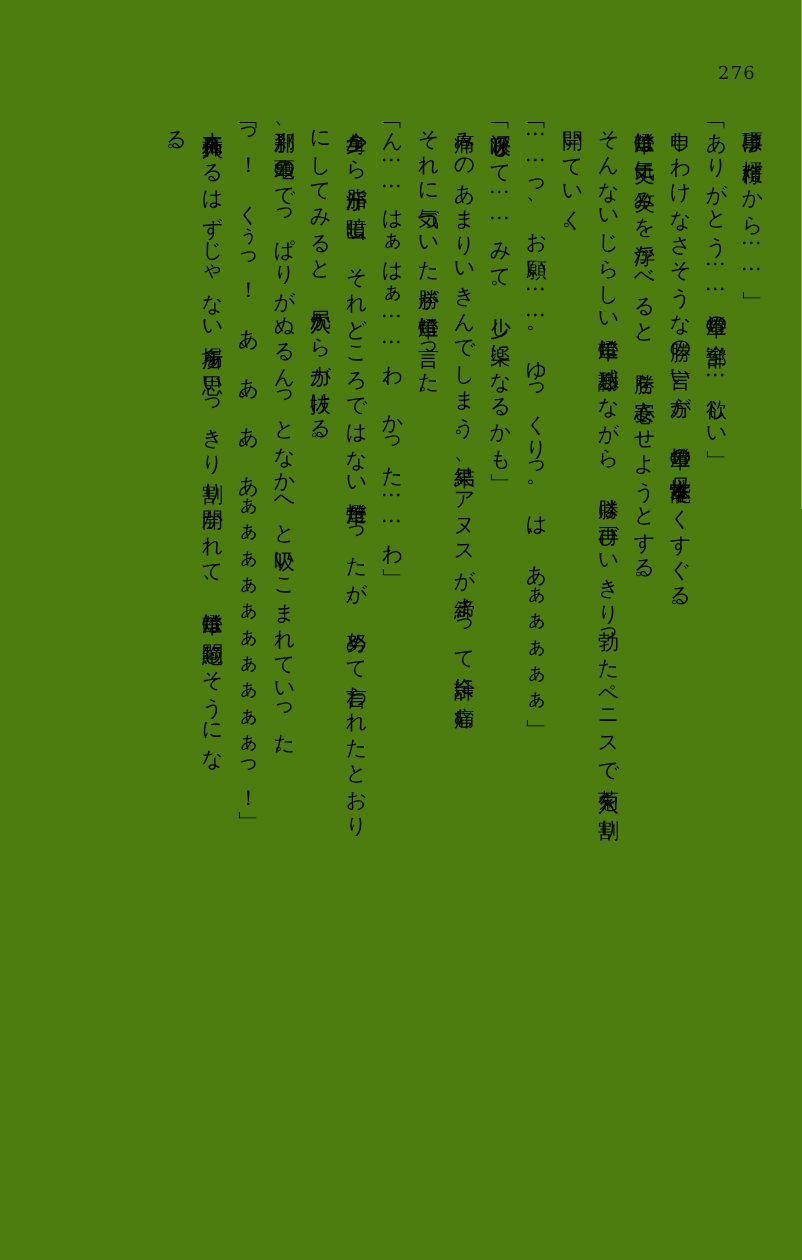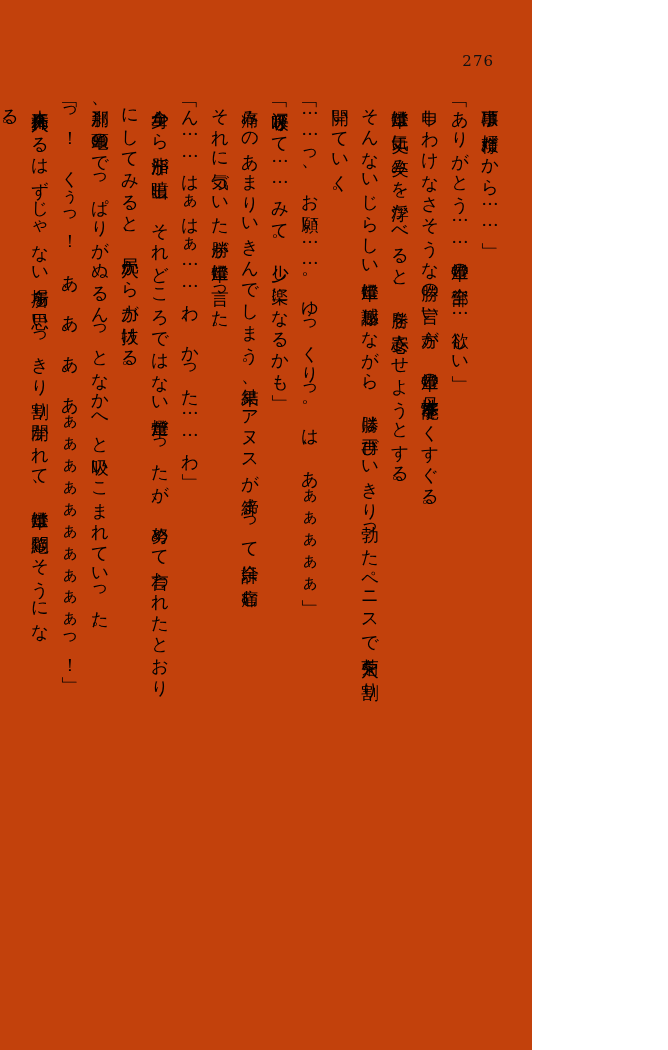--- a/index.html
+++ b/index.html
@@ -9,23 +9,23 @@
   }
   body {
     width: 668px;
     height: 1050px;
     overflow: hidden;
     font-family: "DejaVu Serif", "Liberation Serif", serif;
     color: #000000;
   }
   .page {
     position: relative;
-    width: 532px;
+    width: 668px;
     height: 1050px;
-    background: #c2410c;
+    background: #4d7c0f;
   }
   .page-number {
     position: absolute;
     top: 52px;
     right: 38px;
     font-size: 15px;
     letter-spacing: 1px;
     font-family: "DejaVu Serif", "Liberation Serif", serif;
     color: #111111;
   }

